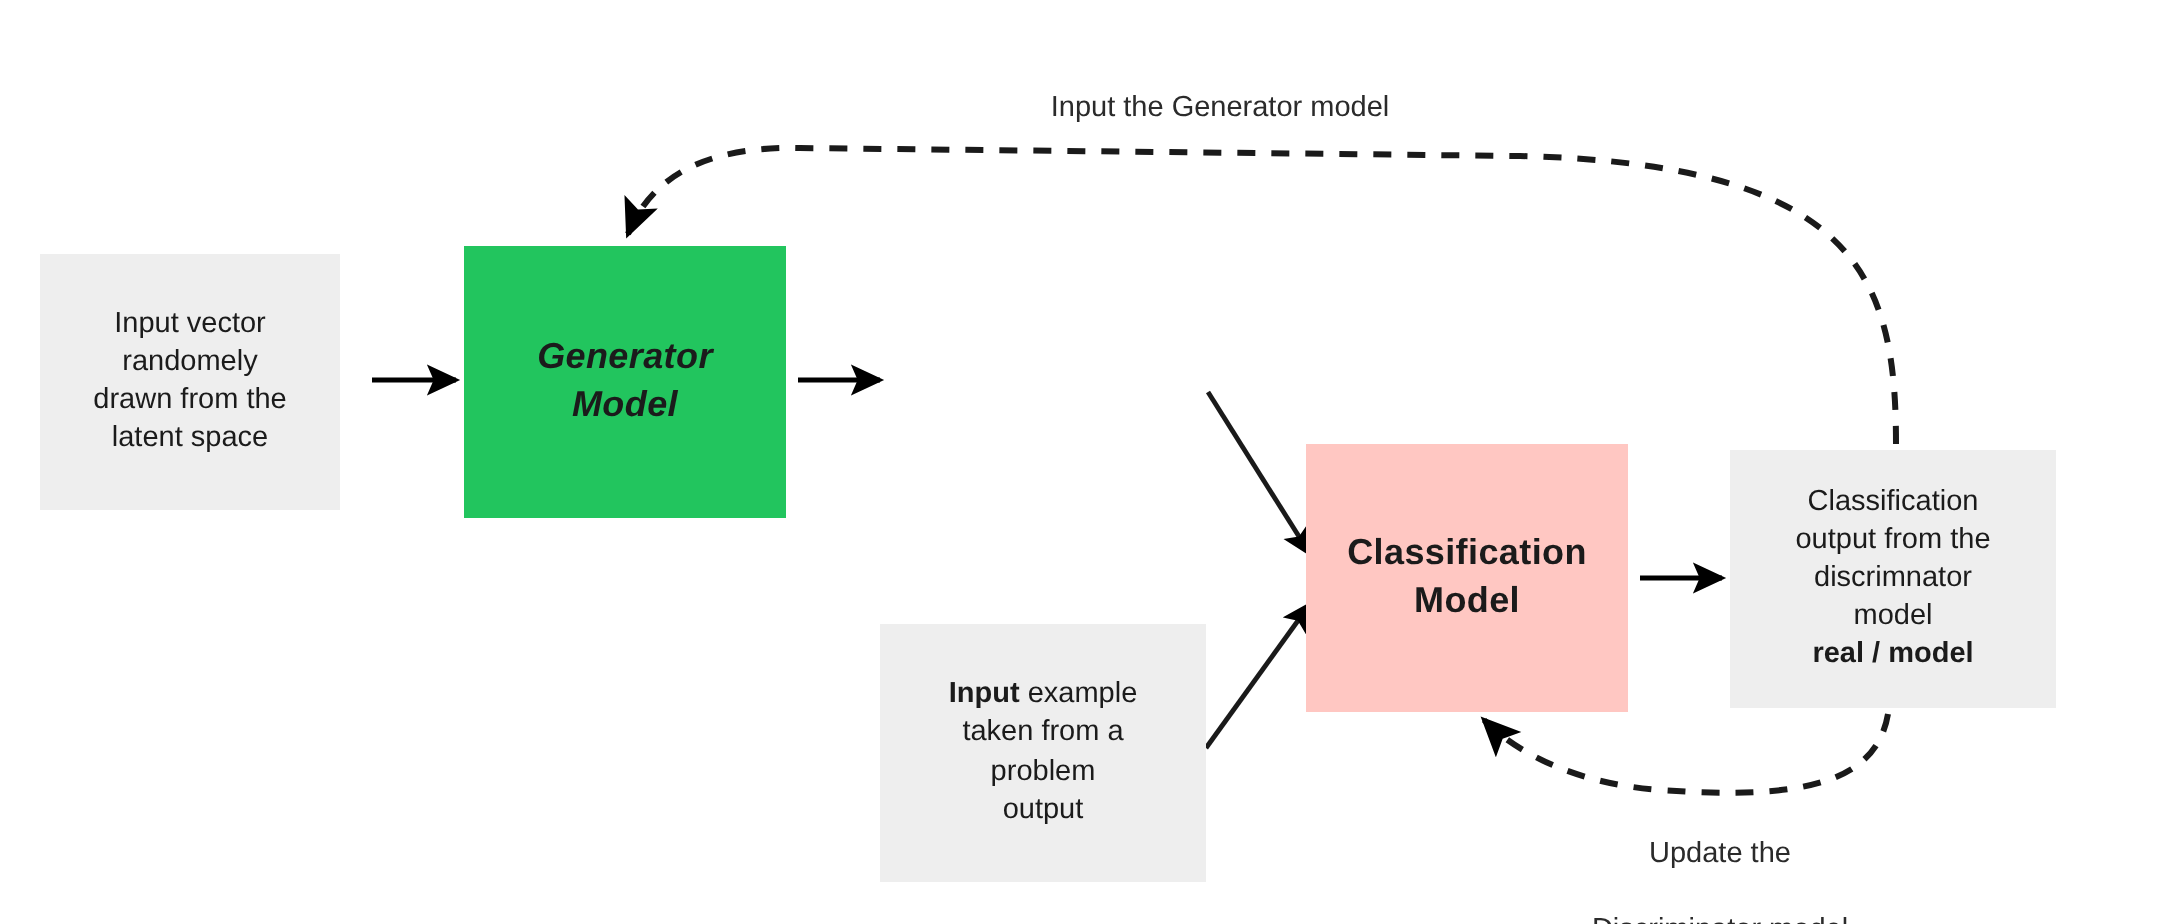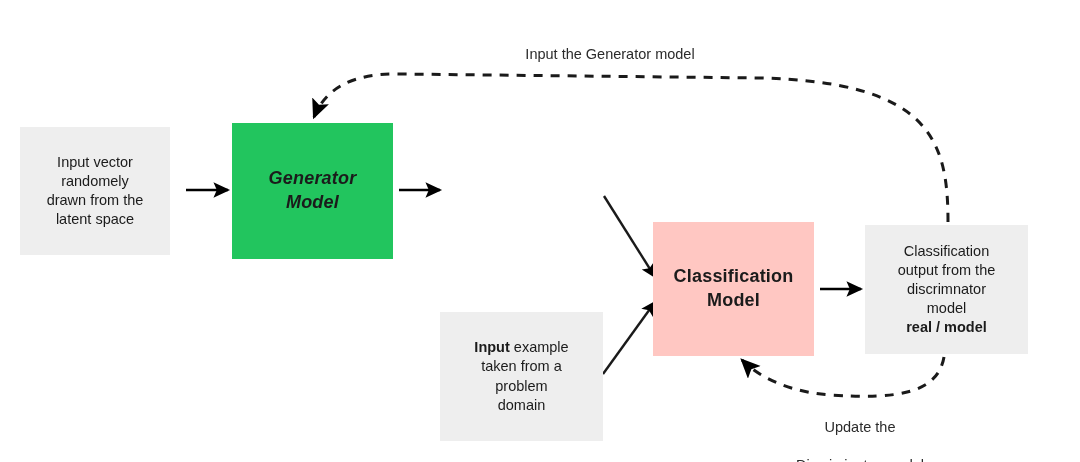--- a/index.html
+++ b/index.html
@@ -103,21 +103,21 @@
       <div>Model</div>
     </div>
   </div>
 
 
   <div class="node node-plain" style="left:440px; top:312px; width:163px; height:129px;">
     <div class="txt">
       <div><span class="b">Input</span><span> example</span></div>
       <div>taken from a</div>
       <div>problem</div>
-      <div>domain</div>
+      <div>output</div>
     </div>
   </div>
 
   <div class="node node-model node-disc" style="left:653px; top:222px; width:161px; height:134px;">
     <div class="txt">
       <div>Classification</div>
       <div>Model</div>
     </div>
   </div>
 

